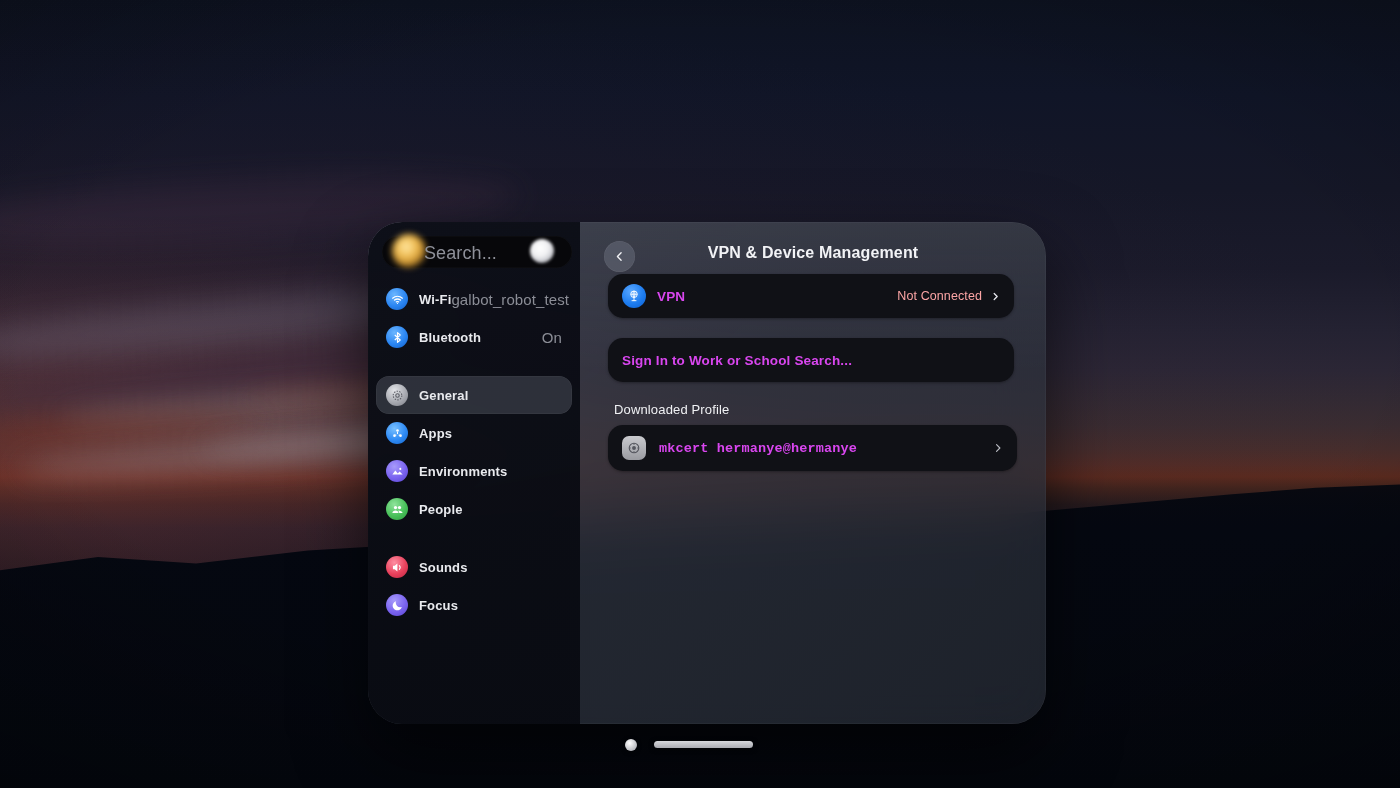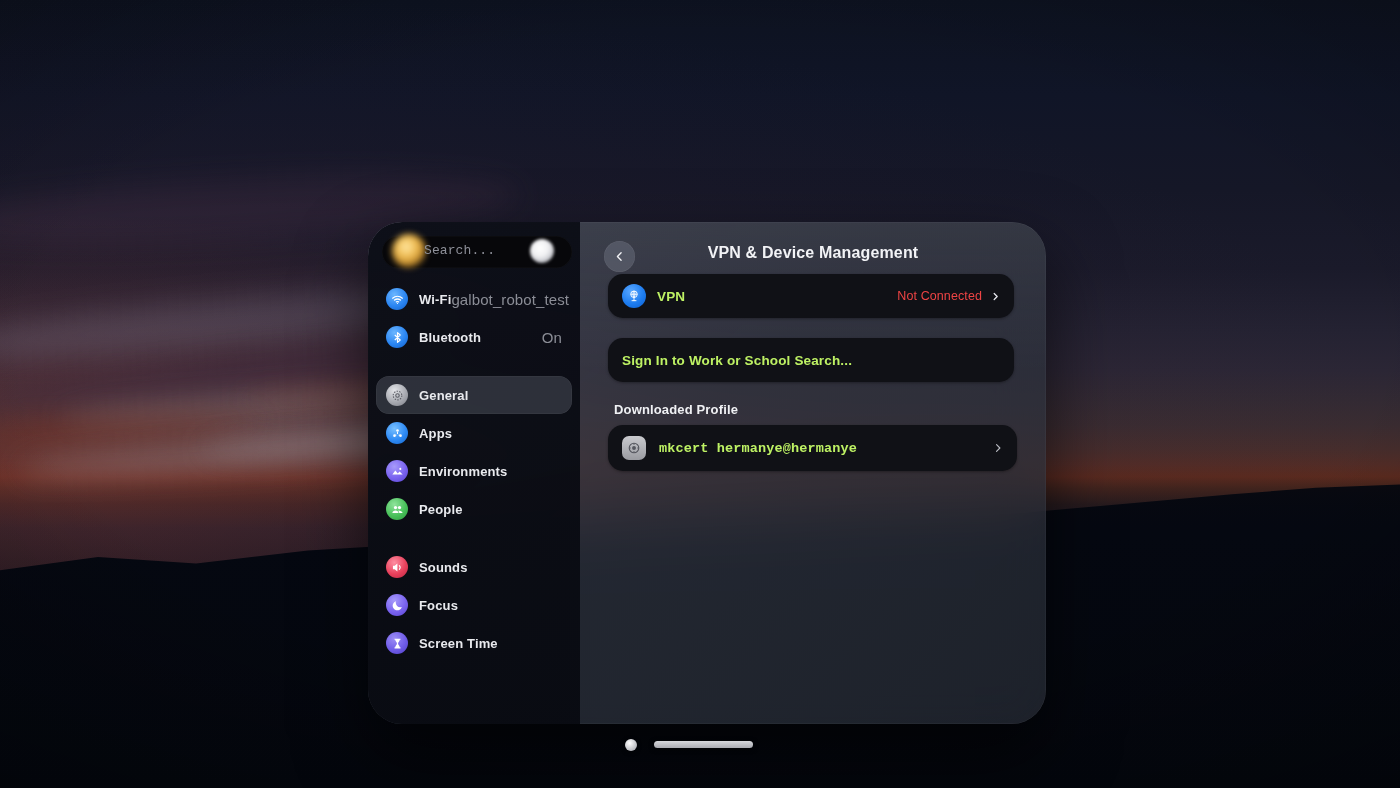--- a/index.html
+++ b/index.html
@@ -96,23 +96,22 @@
   .sb-inner { position:relative; padding:0; }
 
   .search-wrap { position:absolute; left:14px; top:14px; width:190px; height:32px; }
   .search-field {
     position:absolute; inset:0; border-radius:16px;
     background:#07070a;
     box-shadow:0 0 0 0.5px rgba(255,255,255,0.05) inset;
   }
   .search-text {
     position:absolute; left:42px; top:7px;
-    font-size:13px; color:#8e9099; letter-spacing:0.1px;
+    font-size:18px; color:#8e9099; letter-spacing:0.1px;
     filter:blur(0.35px);
-    font-family:Liberation Mono, monospace;
   }
   .orb-gold {
     position:absolute; left:10px; top:-2px; width:34px; height:34px; border-radius:50%;
     background:radial-gradient(circle at 42% 38%, #ffe9a8 0%, #f2c15a 32%, #c8902e 58%, rgba(140,95,25,0.35) 78%, rgba(120,80,20,0) 100%);
     filter:blur(3px);
   }
   .orb-white {
     position:absolute; right:18px; top:3px; width:24px; height:24px; border-radius:50%;
     background:radial-gradient(circle at 42% 38%, #ffffff 0%, #f0f0f2 40%, #c8c9cf 66%, rgba(170,172,182,0.25) 88%, rgba(160,162,172,0) 100%);
     filter:blur(1.6px);
@@ -176,36 +175,36 @@
   }
   .row-ico-circle svg { width:14px; height:14px; }
   .row-ico-sq {
     width:24px; height:24px; border-radius:7px; margin-right:13px; flex:0 0 auto;
     display:flex; align-items:center; justify-content:center;
     background:linear-gradient(to bottom, #c9cace, #9a9ba1);
     filter:blur(0.2px);
   }
   .row-ico-sq svg { width:14px; height:14px; }
   .row-label {
-    font-size:13.5px; font-weight:700; color:#bef264; letter-spacing:0.15px;
+    font-size:13.5px; font-weight:700; color:#d946ef; letter-spacing:0.15px;
     filter:blur(0.3px);
   }
   .row-value {
-    margin-left:auto; font-size:12.5px; color:#ef4444; letter-spacing:0.1px;
+    margin-left:auto; font-size:12.5px; color:#fca5a5; letter-spacing:0.1px;
     filter:blur(0.3px);
   }
   .chev { margin-left:9px; display:flex; align-items:center; }
   .chev svg { width:9px; height:9px; }
   .chev-far { margin-left:auto; display:flex; align-items:center; }
   .chev-far svg { width:10px; height:10px; }
   .gap-20 { height:20px; }
   .gap-8  { height:8px;  }
 
   .section-title {
-    font-size:13px; font-weight:700; color:#f0f1f4; letter-spacing:0.15px;
+    font-size:13px; font-weight:400; color:#f0f1f4; letter-spacing:0.15px;
     padding-left:6px; filter:blur(0.3px);
   }
 
   
   .close-dot {
     position:absolute; left:625px; top:739px; width:12px; height:12px; border-radius:50%;
     background:radial-gradient(circle at 38% 34%, #ffffff, #b9bac0 70%, #8d8e95 100%);
     filter:blur(0.6px);
     box-shadow:0 1px 4px rgba(0,0,0,0.5);
   }
@@ -333,28 +332,20 @@
 
         <div class="sb-item">
           <span class="sb-ico" style="background:radial-gradient(circle at 38% 30%,#a79bfa 0%,#7a63f0 55%,#5843cf 100%)">
             <svg viewBox="0 0 24 24" fill="#fff">
               <path d="M20 14.6A8.3 8.3 0 0 1 9.3 4 8.6 8.6 0 1 0 20 14.6z"></path>
             </svg>
           </span>
           <span class="sb-label">Focus</span>
         </div>
 
-        <div class="sb-item">
-          <span class="sb-ico" style="background:radial-gradient(circle at 38% 30%,#9c8df5 0%,#6f5ce8 55%,#4e3dc4 100%)">
-            <svg viewBox="0 0 24 24" fill="#fff">
-              <path d="M6.5 3h11v2h-1.3c0 3-3.2 4.4-3.2 7s3.2 4 3.2 7h1.3v2h-11v-2h1.3c0-3 3.2-4.4 3.2-7s-3.2-4-3.2-7H6.5z"></path>
-            </svg>
-          </span>
-          <span class="sb-label">Screen Time</span>
-        </div>
 
       </div>
     </div>
   </div>
 
   <div id="content">
 
     <div class="c-header">
       <div class="back-btn">
         <span>

